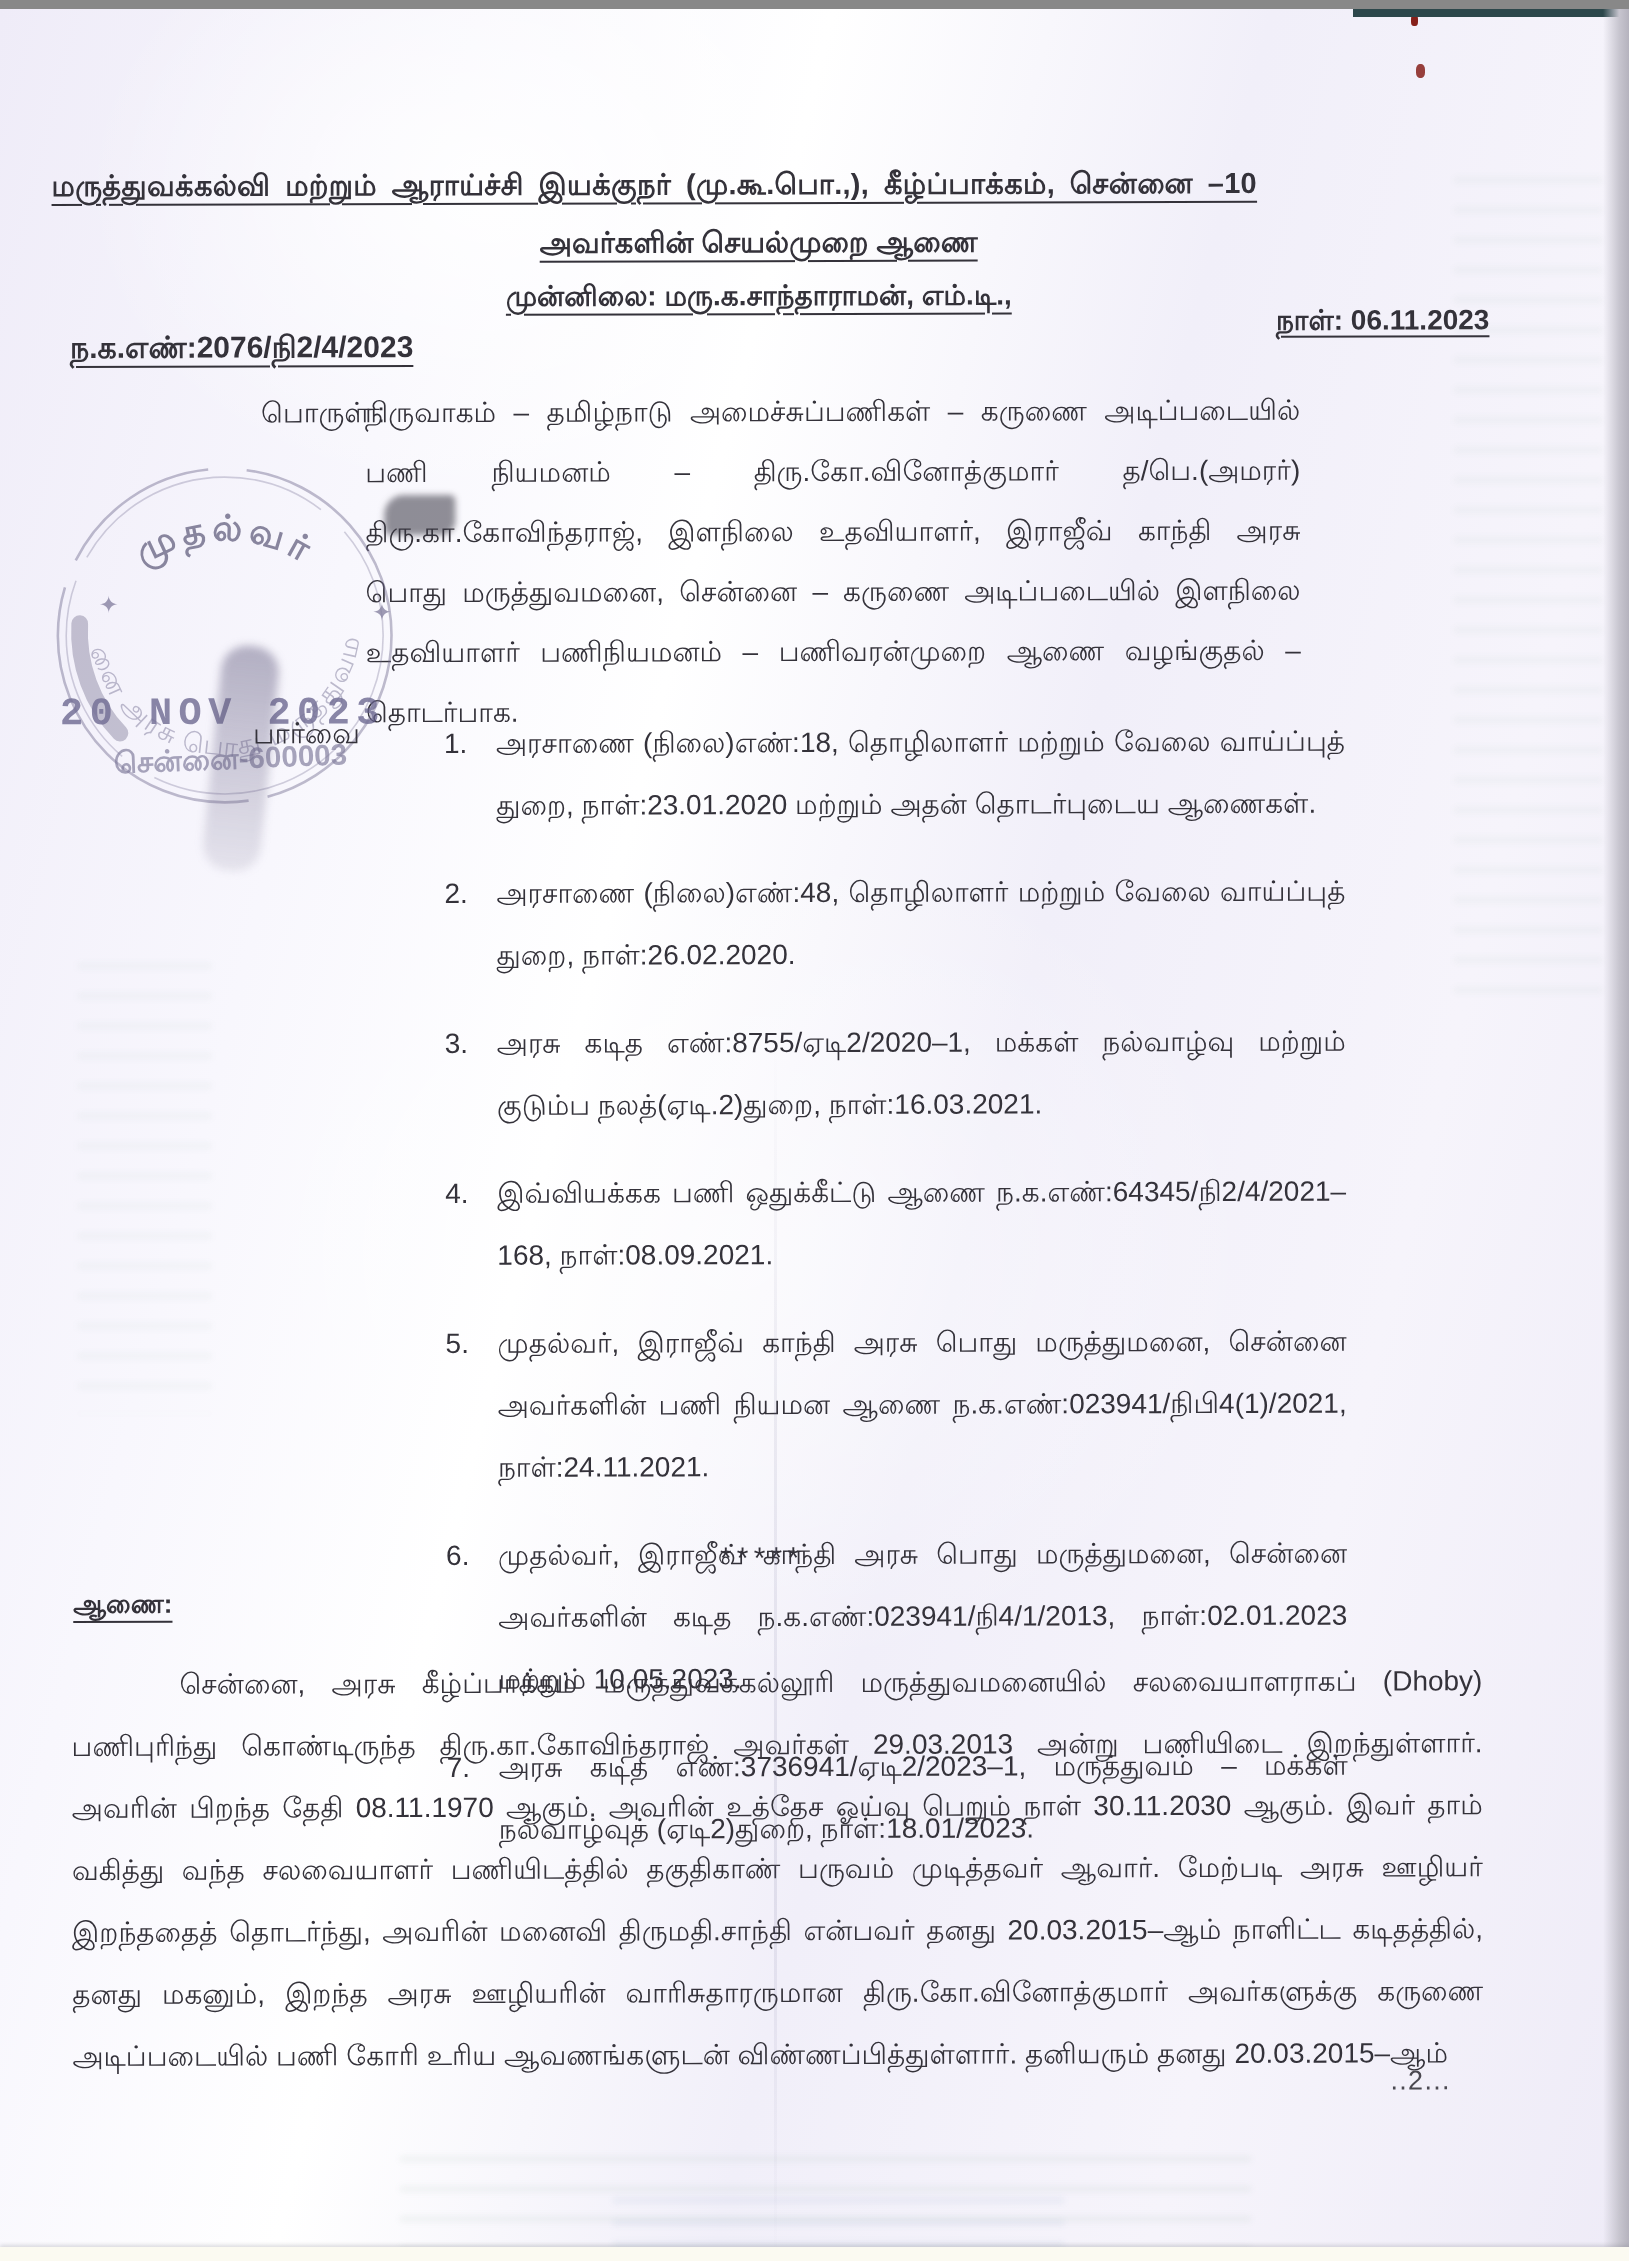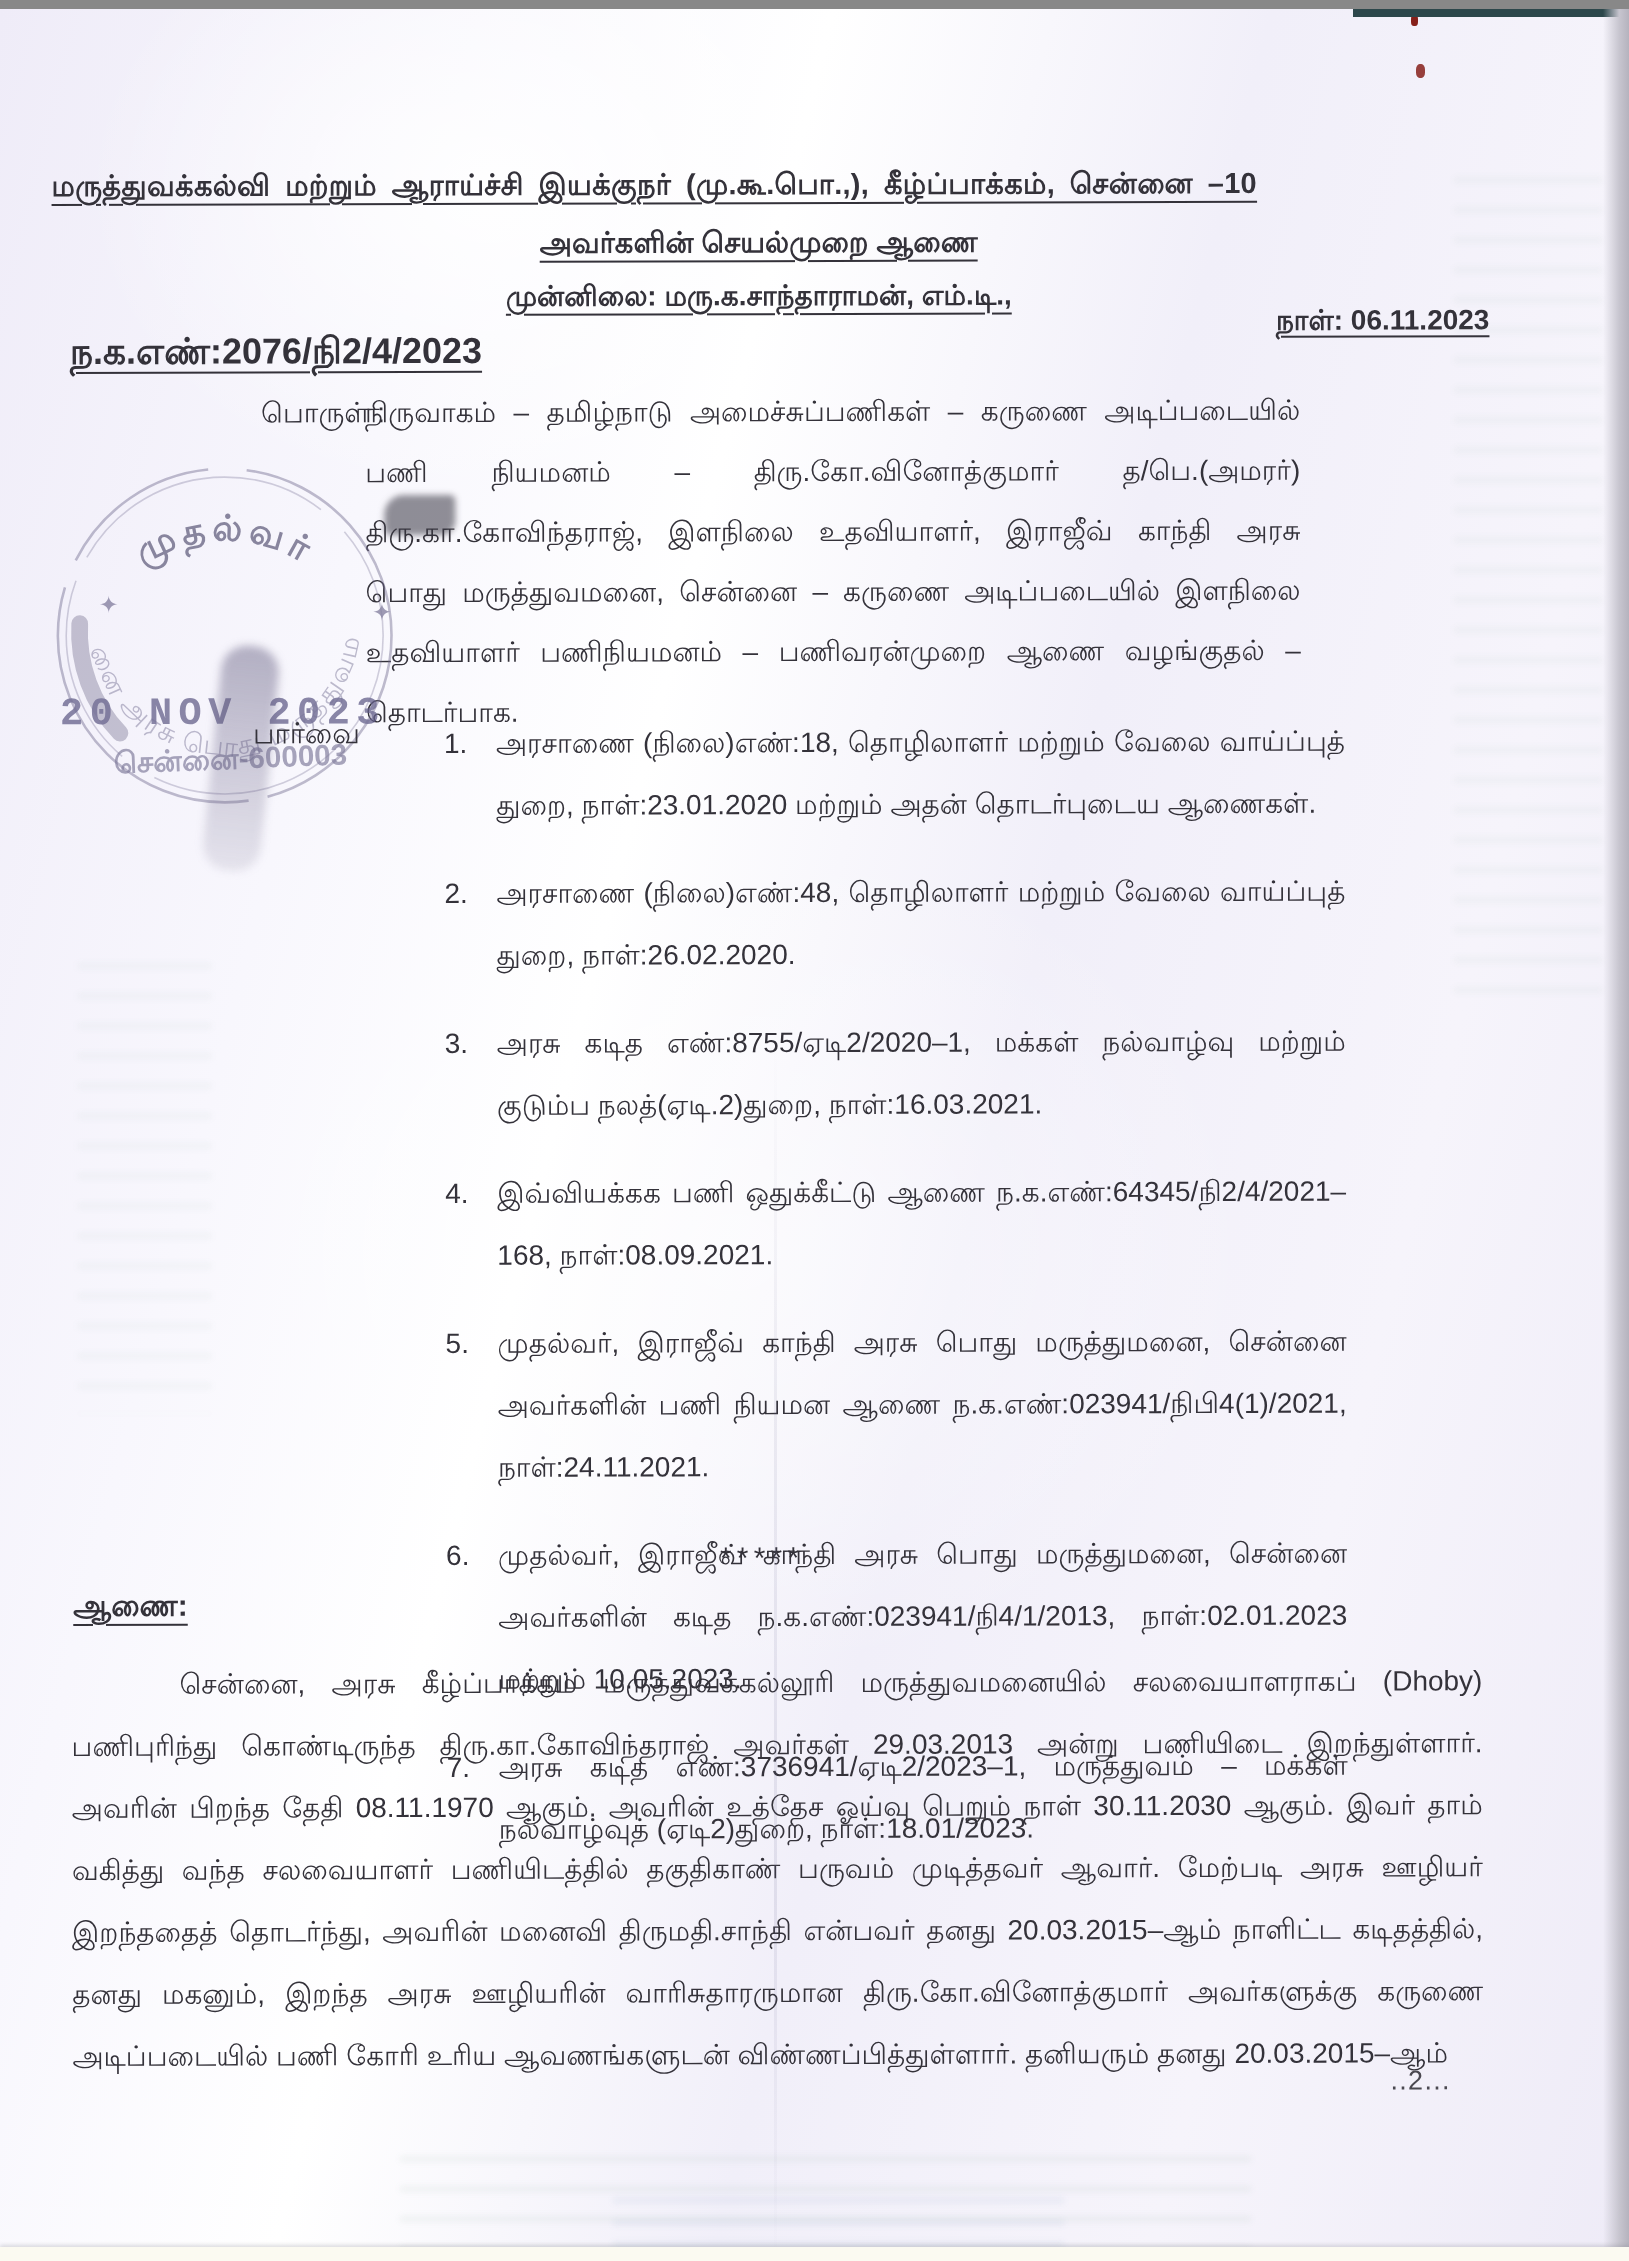--- a/index.html
+++ b/index.html
@@ -25,21 +25,21 @@
   }
   .hdr-center{
     position:absolute;left:0;width:1522px;text-align:center;
     font-size:29px;font-weight:bold;
     text-decoration:underline;text-decoration-thickness:1.9px;text-underline-offset:7.7px;
   }
   .hdr2{top:217px;}
   .hdr3{top:271px;font-size:28px;}
   
   .refno{
-    position:absolute;top:320px;left:72px;font-size:36px;font-weight:bold;
+    position:absolute;top:320px;left:72px;font-size:30px;font-weight:bold;
     text-decoration:underline;text-decoration-thickness:1.9px;text-underline-offset:7.7px;
   }
   .datefield{
     position:absolute;top:297px;left:1278px;font-size:28px;font-weight:bold;
     text-decoration:underline;text-decoration-thickness:1.9px;text-underline-offset:6.4px;
   }
   
   .subject{
     position:absolute;top:373px;left:263px;width:1039px;
     display:grid;grid-template-columns:104px 1fr;column-gap:0;
@@ -49,21 +49,21 @@
   .subject .txt{text-align:justify;}
   
   .parvai{position:absolute;top:707px;left:254px;font-size:29px;}
   .refs{position:absolute;top:703px;left:445px;width:901px;}
   .ref-item{display:flex;margin-bottom:26px;font-size:28px;line-height:62px;}
   .ref-item .num{width:52px;flex:0 0 52px;}
   .ref-item .txt{flex:1;text-align:justify;}
   
   .stars-sep{position:absolute;top:1532px;left:0;width:1522px;text-align:center;font-size:30px;letter-spacing:5.2px;}
   .order-hd{
-    position:absolute;top:1578px;left:72px;font-size:30px;font-weight:bold;
+    position:absolute;top:1578px;left:72px;font-size:26px;font-weight:bold;
     text-decoration:underline;text-decoration-thickness:1.9px;text-underline-offset:7.7px;
   }
   .order-para{
     position:absolute;top:1643px;left:70px;width:1411px;
     font-size:28px;line-height:62px;text-align:justify;text-indent:108px;
   }
   .pagenum{position:absolute;top:2058px;left:1388px;font-size:27px;letter-spacing:1.3px;color:#4a4850;}
   
   .stamp{position:absolute;top:444px;left:45px;width:362px;height:362px;opacity:.88;}
   .stamp-smudge{

